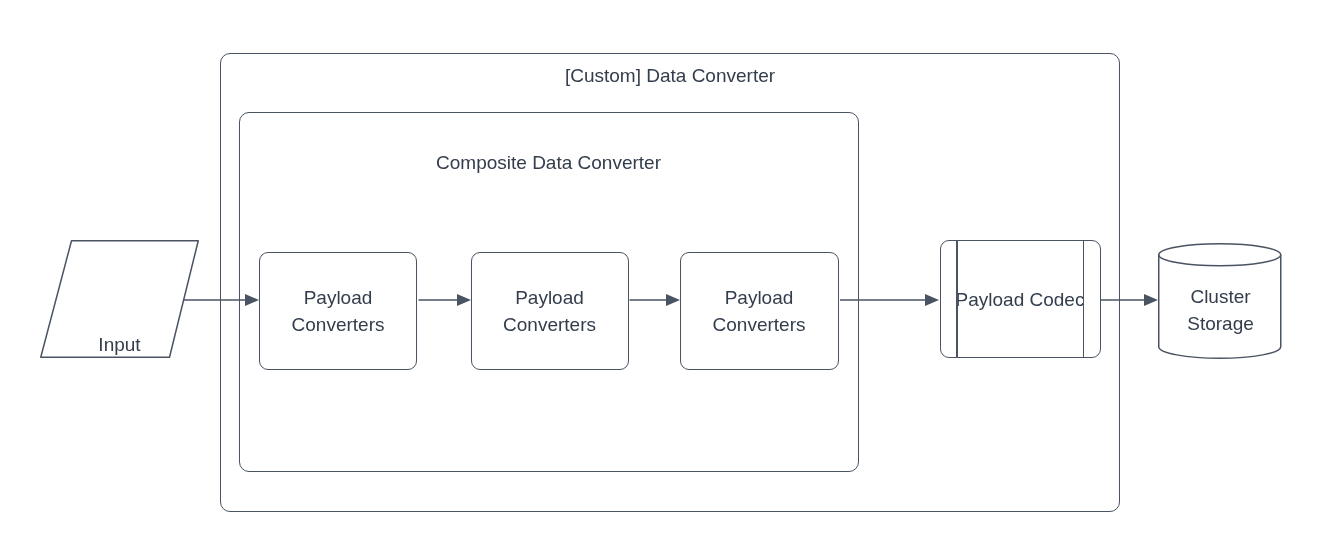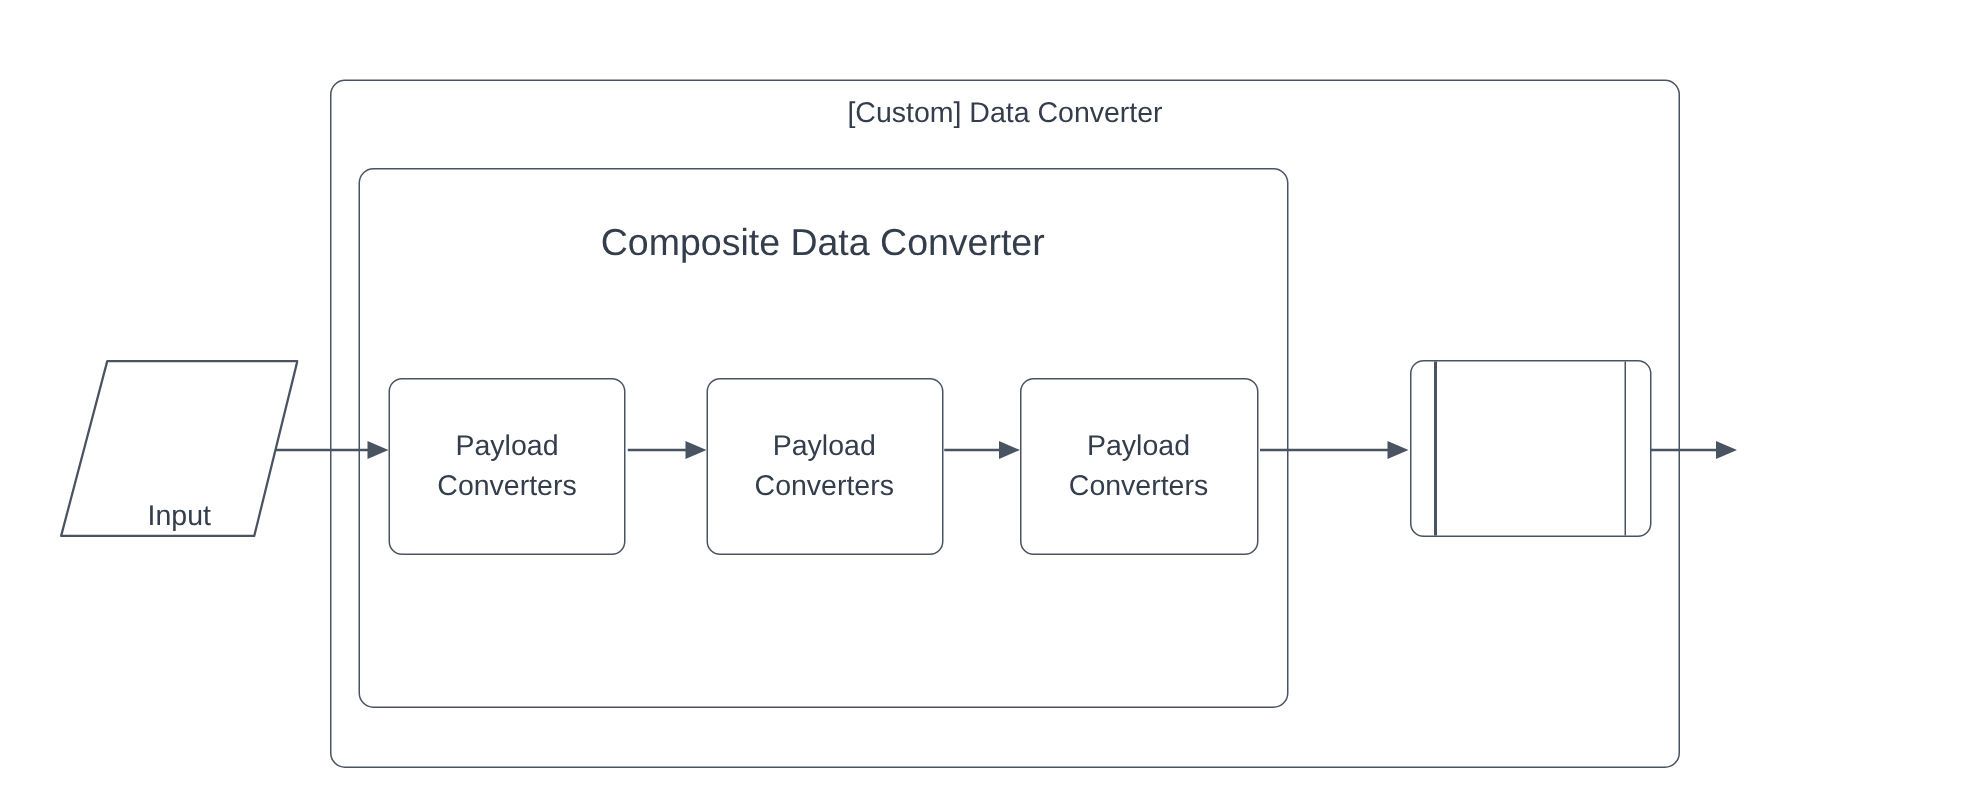--- a/index.html
+++ b/index.html
@@ -40,21 +40,21 @@
     position:absolute;
     left:17.5px; top:57.5px;
     width:620px; height:360px;
     border:1.5px solid var(--stroke);
     border-radius:10px;
   }
   .group-inner-label{
     position:absolute;
     top:36px; left:0; right:0;
     text-align:center;
-    font-size:25px;
+    font-size:19px;
     line-height:27px;
   }
   
   .node-box{
     position:absolute;
     border:1.5px solid var(--stroke);
     border-radius:9px;
     display:flex;
     align-items:center;
     justify-content:center;
@@ -142,22 +142,30 @@
       </div>
       <div class="node-box converter-3">
         <span>Payload Converters</span>
       </div>
     </div>
   </div>
 
   <div class="node-box codec">
     <div class="side-bar left"></div>
     <div class="side-bar right"></div>
+    <span>Payload Codec</span>
   </div>
 
+  <div class="node-svg storage-node">
+    <svg viewBox="0 0 125 119">
+      <path class="outline" d="M0.75,11.75 v92 a61,11.5 0 0 0 122,0 v-92"></path>
+      <ellipse class="outline" cx="61.75" cy="11.75" rx="61" ry="11"></ellipse>
+    </svg>
+    <div class="node-label">Cluster Storage</div>
+  </div>
 
   <svg class="edges-layer" viewBox="0 0 1320 540">
     <g>
       <line x1="184" y1="300" x2="246" y2="300"></line>
       <polygon points="259,300 245,294 245,306"></polygon>
     </g>
     <g>
       <line x1="418.5" y1="300" x2="458" y2="300"></line>
       <polygon points="471,300 457,294 457,306"></polygon>
     </g>

